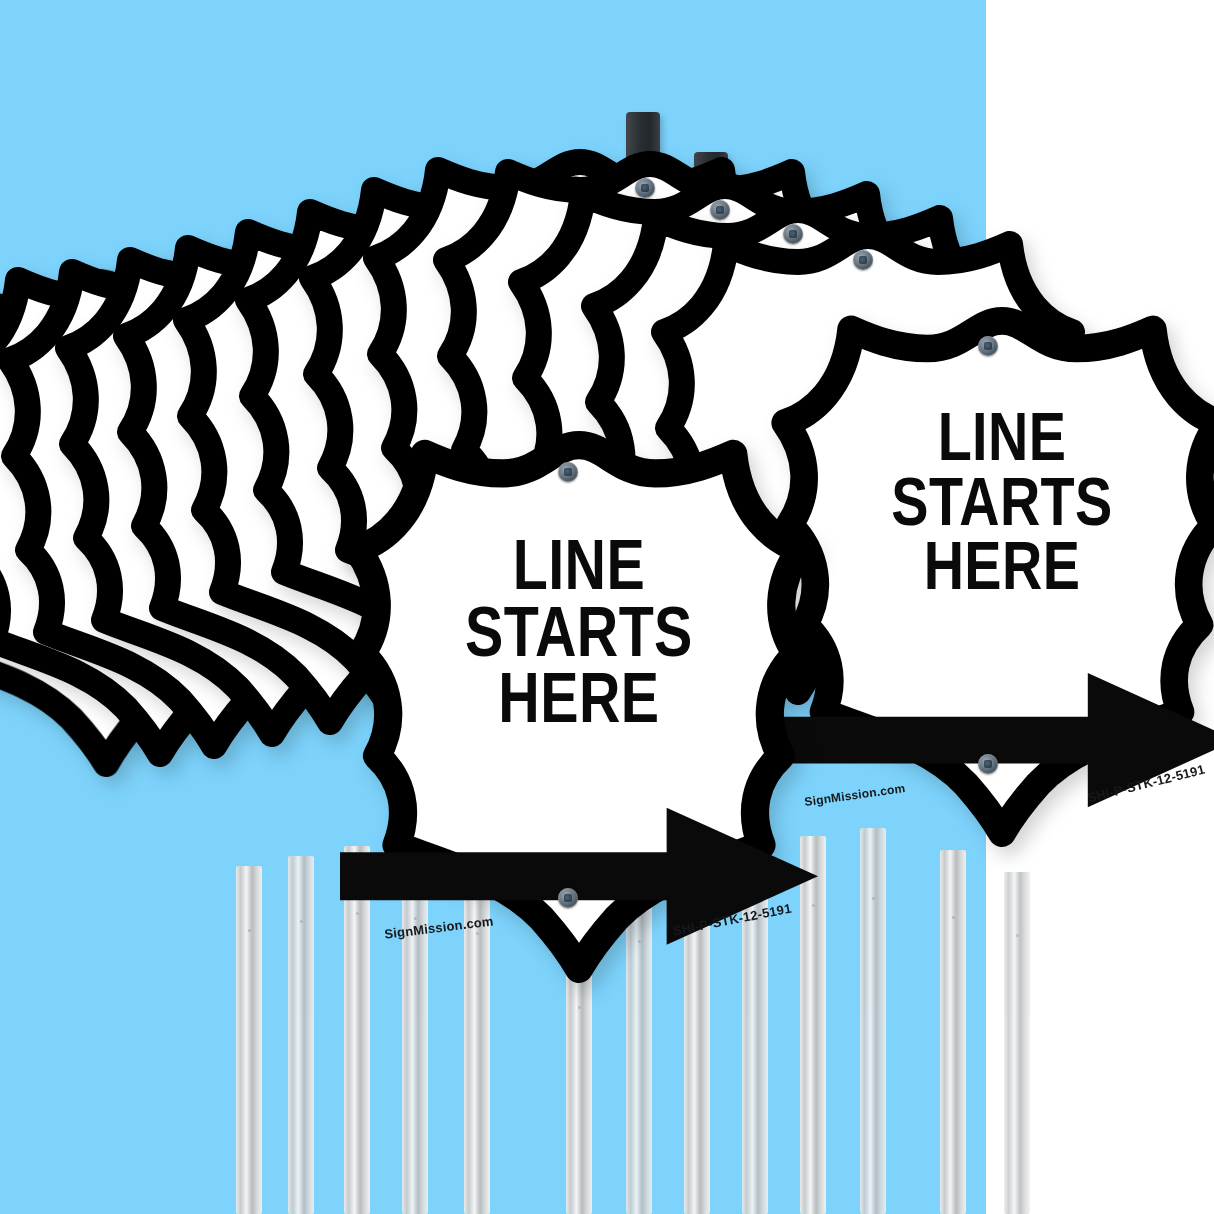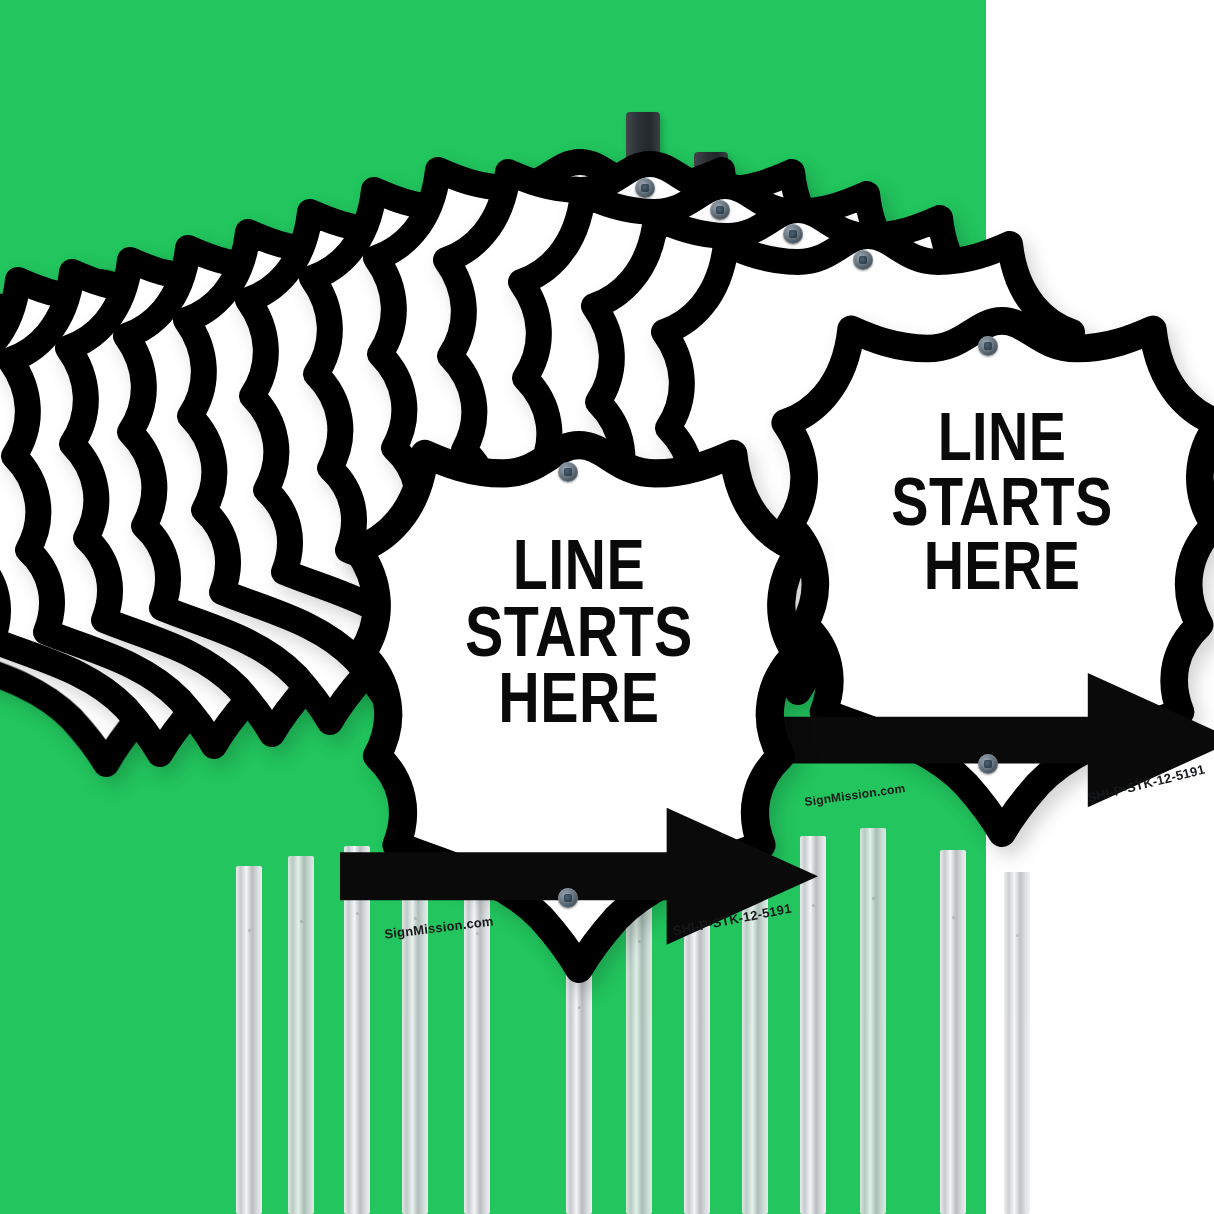--- a/index.html
+++ b/index.html
@@ -5,21 +5,21 @@
   * { box-sizing: border-box; margin: 0; padding: 0; }
   html, body {
     width: 1214px; height: 1214px;
     background: #ffffff;
     font-family: "Liberation Sans", sans-serif;
     overflow: hidden;
   }
   #stage {
     position: relative;
     width: 986px; height: 1214px;
-    background: #22c55e;
+    background: #7dd3fc;
   }
 
   
   .stake {
     position: absolute;
     width: 26px;
     border-radius: 2px;
     background: linear-gradient(to right,
        #e9ebec 0%, #c7cbcd 18%, #f4f5f6 40%,
        #b7bcbf 62%, #d9dcde 82%, #eef0f1 100%);

